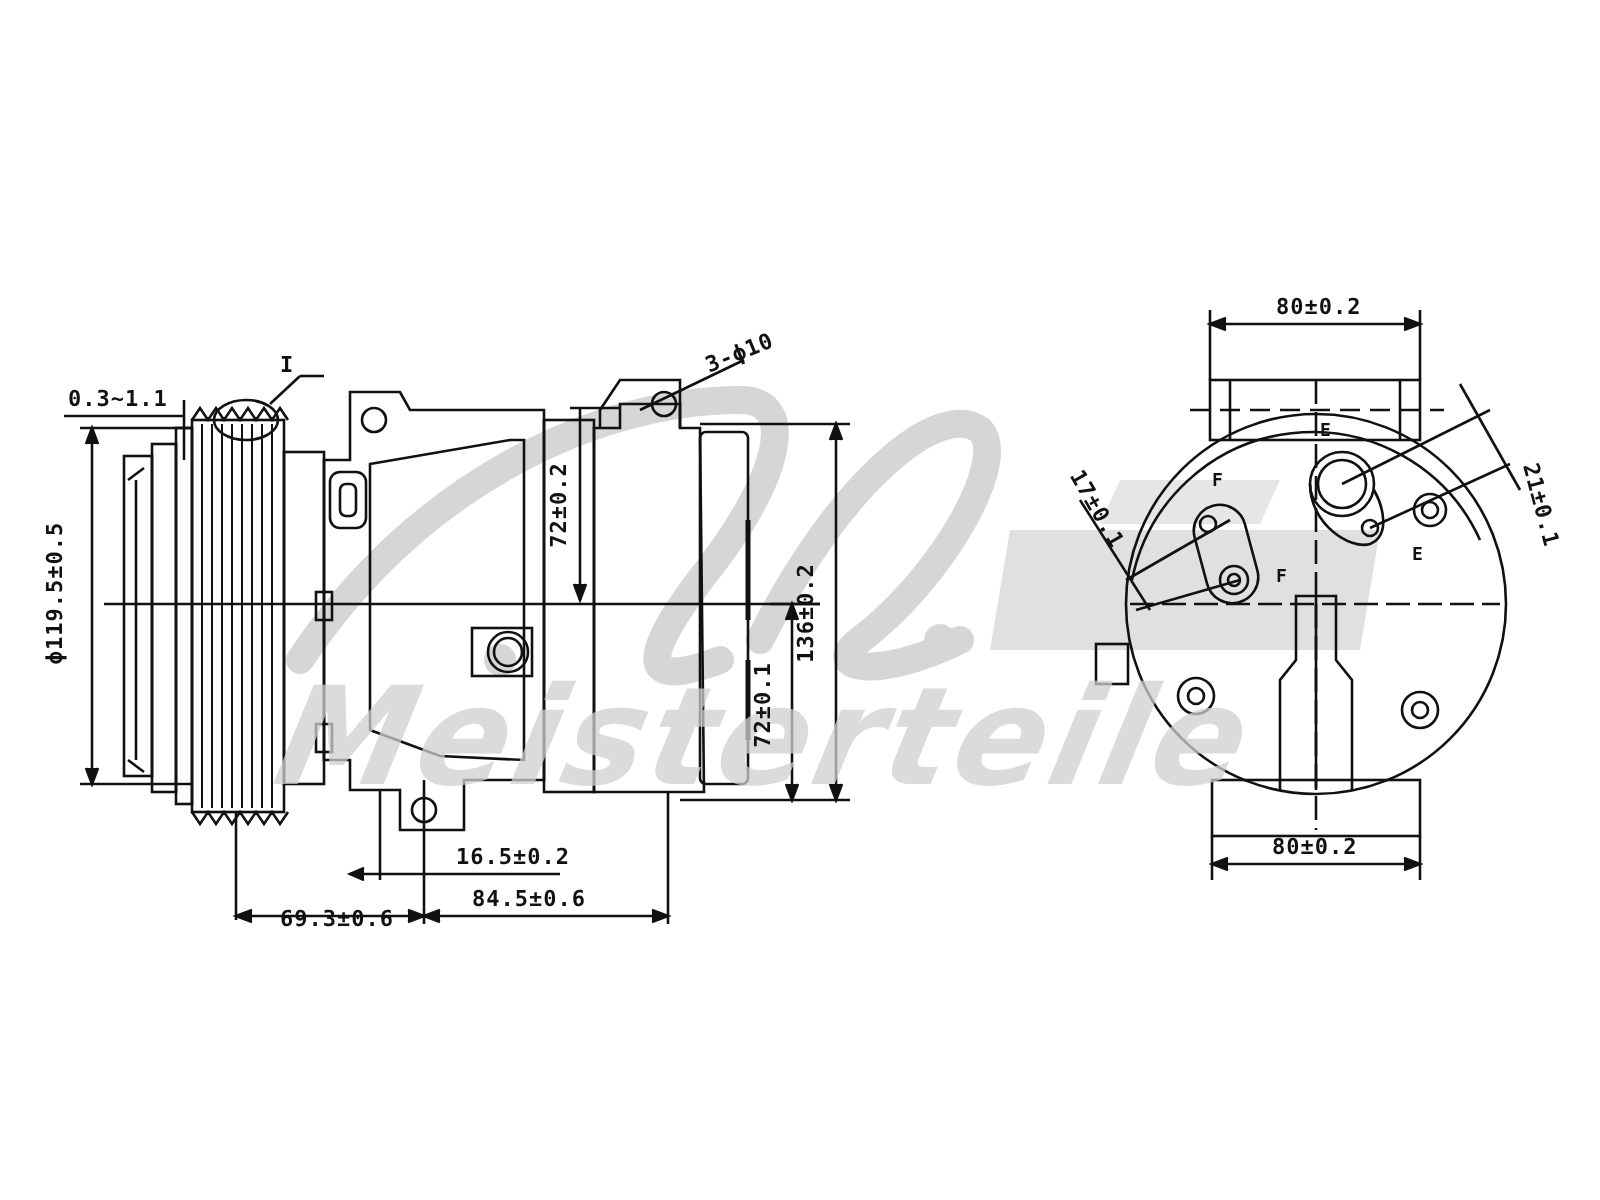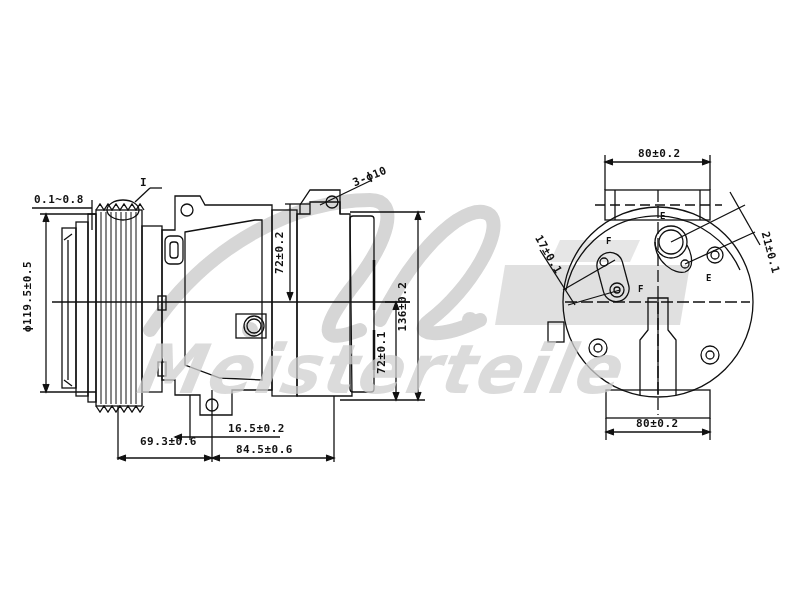--- a/index.html
+++ b/index.html
@@ -157,28 +157,28 @@
 
     <line x1="730" y1="192" x2="760" y2="245"></line>
     <line x1="671" y1="242" x2="745" y2="205"></line>
     <line x1="685" y1="264" x2="755" y2="232"></line>
   </g>
 </svg>
 
 <div class="wm" style="left:140px; top:330px; font-size:68px; opacity:0.75; transform: skewX(-12deg); letter-spacing:2px;">Meisterteile</div>
 
 <div class="lbl" style="left:140px; top:176px;">I</div>
-<div class="lbl" style="left:34px; top:193px;">0.1~0.8</div>
+<div class="lbl" style="left:34px; top:193px;">0.3~1.1</div>
 <div class="lbl rot" style="left:-8px; top:290px; transform: rotate(-90deg);">ϕ119.5±0.5</div>
 <div class="lbl rot" style="left:352px; top:170px; transform: rotate(-22deg);">3-ϕ10</div>
 <div class="lbl rot" style="left:258px; top:246px; transform: rotate(-90deg);">72±0.2</div>
 <div class="lbl rot" style="left:378px; top:300px; transform: rotate(-90deg);">136±0.2</div>
 <div class="lbl rot" style="left:360px; top:346px; transform: rotate(-90deg);">72±0.1</div>
 <div class="lbl" style="left:228px; top:422px; ">16.5±0.2</div>
-<div class="lbl" style="left:140px; top:435px;">69.3±0.6</div>
+<div class="lbl" style="left:140px; top:453px;">69.3±0.6</div>
 <div class="lbl" style="left:236px; top:443px;">84.5±0.6</div>
 
 <div class="lbl" style="left:638px; top:147px;">80±0.2</div>
 <div class="lbl" style="left:636px; top:417px;">80±0.2</div>
 <div class="lbl rot" style="left:527px; top:248px; transform: rotate(60deg);">17±0.1</div>
 <div class="lbl rot" style="left:749px; top:246px; transform: rotate(75deg);">21±0.1</div>
 <div class="lbl" style="left:606px; top:236px; font-size:9px;">F</div>
 <div class="lbl" style="left:638px; top:284px; font-size:9px;">F</div>
 <div class="lbl" style="left:660px; top:211px; font-size:9px;">E</div>
 <div class="lbl" style="left:706px; top:273px; font-size:9px;">E</div>

